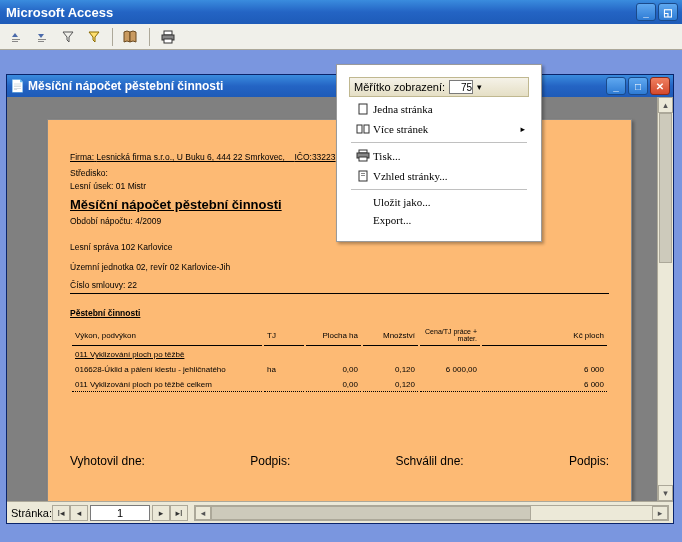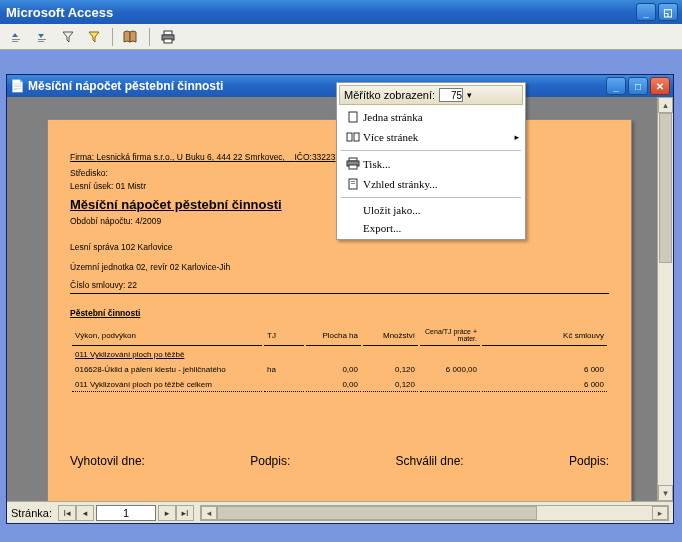--- a/index.html
+++ b/index.html
@@ -120,26 +120,26 @@
   align-items: center;
   padding: 0 4px;
   font-size: 11px;
 }
 .nav-btn { width: 18px; height: 16px; border: 1px solid #aca899; background: #ece9d8; display: flex; align-items: center; justify-content: center; font-size: 9px; cursor: pointer; color: #333; }
 .page-input { width: 60px; height: 16px; border: 1px solid #7a7a7a; background: white; font-size: 11px; text-align: center; margin: 0 2px; }
 .hscroll { flex: 1; height: 16px; background: #ece9d8; border: 1px solid #aca899; margin-left: 6px; position: relative; }
 .hscroll-thumb { position: absolute; left: 16px; top: 0; bottom: 0; width: 320px; background: #cdcabb; border: 1px solid #aca899;}
 .ctx-menu {
   position: absolute;
-  left: 336px; top: 82px;
-  width: 190px;
+  left: 336px; top: 64px;
+  width: 206px;
   background: #fff;
   border: 1px solid #9a9a9a;
   box-shadow: 2px 2px 3px rgba(0,0,0,0.3);
-  padding: 2px;
+  padding: 12px;
   font-size: 11px;
   z-index: 100;
 }
 .ctx-header {
   background: linear-gradient(to bottom, #f5f2e8, #e5dfc5);
   border: 1px solid #c0b890;
   padding: 2px 4px;
   display: flex;
   align-items: center;
   gap: 4px;
@@ -235,21 +235,21 @@
         <hr class="sec-hr">
         <div class="section-title">Pěstební činnosti</div>
         <table class="tbl">
           <tbody>
               <tr class="hdr">
             <td style="width:190px">Výkon, podvýkon</td>
             <td style="width:40px">TJ</td>
             <td class="num" style="width:55px">Plocha ha</td>
             <td class="num" style="width:55px">Množství</td>
             <td class="num" style="width:60px"><span class="cena-hdr">Cena/TJ práce + mater.</span></td>
-            <td class="num">Kč smlouvy</td>
+            <td class="num">Kč ploch</td>
           </tr>
           <tr class="subhdr">
                 <td colspan="6">011  Vyklizování ploch po těžbě</td>
               </tr>
           <tr>
             <td>016628-Úklid a pálení klestu - jehličnatého</td>
             <td>ha</td>
             <td class="num">0,00</td>
             <td class="num">0,120</td>
             <td class="num">6 000,00</td>
@@ -272,21 +272,21 @@
           <span>Podpis:</span>
         </div>
       </div>
       <div class="scrollbar-v">
         <div class="sb-btn">▴</div>
         <div class="sb-thumb"></div>
         <div class="sb-btn" style="position:absolute;bottom:0;left:0;right:0">▾</div>
       </div>
     </div>
     <div class="doc-footer">
-      <span style="margin-right:6px">Stránka:</span>
+      <span style="">Stránka:</span>
       <div class="nav-btn">I◂</div>
       <div class="nav-btn">◂</div>
       <input class="page-input" value="1" style="">
       <div class="nav-btn">▸</div>
       <div class="nav-btn">▸I</div>
       <div class="hscroll">
         <div class="sb-btn" style="position:absolute;left:0;top:0;bottom:0;width:16px;height:auto">◂</div>
         <div class="hscroll-thumb"></div>
         <div class="sb-btn" style="position:absolute;right:0;top:0;bottom:0;width:16px;height:auto">▸</div>
       </div>

